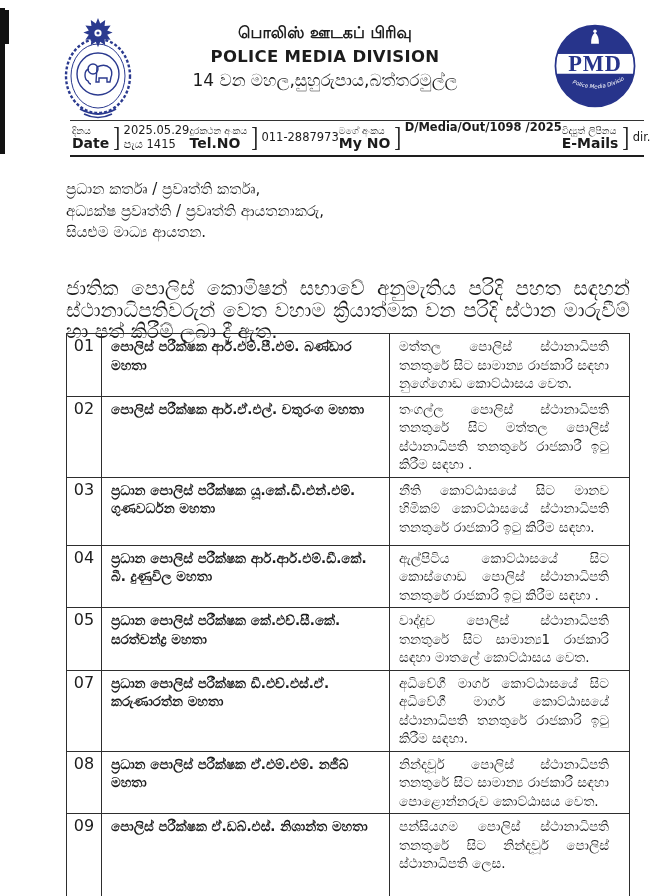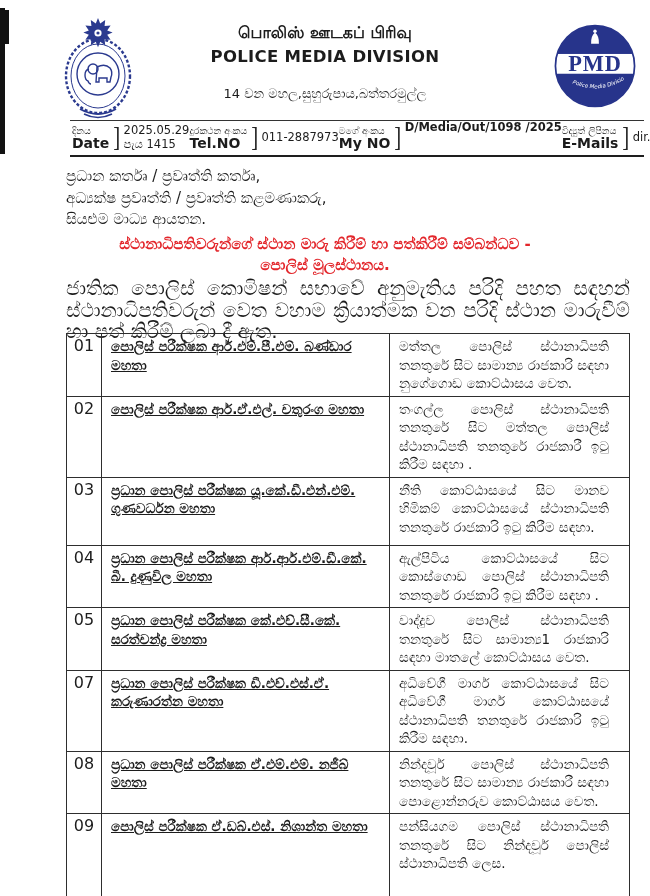--- a/index.html
+++ b/index.html
@@ -13,53 +13,53 @@
   .scan-blob  { position:absolute; left:0; top:10px; width:9px; height:34px; background:#121212; }
 
   
   .header { position:absolute; top:10px; left:0; width:650px; height:110px; }
   .crest { position:absolute; left:48px; top:2px; }
   .pmd   { position:absolute; right:12px; top:12px; }
   .titles { position:absolute; left:110px; right:110px; top:6px; text-align:center; }
   .title-si { font-size:22px; font-weight:bold; letter-spacing:.4px; }
   .title-ta { font-size:16px; margin-top:7px; font-weight:bold; }
   .title-en { font-size:16.5px; font-weight:bold; margin-top:3px; letter-spacing:.3px; }
-  .title-addr { font-size:13px; margin-top:20px; }
+  .title-addr { font-size:17px; margin-top:4px; }
 
   
   .info-bar {
     position:absolute; top:120px; left:70px; right:6px; height:26px;
     border-top:1.5px solid #333; border-bottom:2.5px solid #1e1e1e;
     display:flex; justify-content:space-between; align-items:center; padding:3px 2px 5px 2px;
   }
   .field { display:flex; align-items:center; }
   .flabels { font-size:9.5px; line-height:12px; white-space:nowrap; }
   .flabel-en { font-weight:bold; font-size:14px; }
   .bracket { font-size:28px; font-weight:300; line-height:26px; margin:0 2px 0 3px;
              font-family:"Liberation Serif",serif; transform:scaleX(.75); color:#222; }
   .fvalue { font-size:11.5px; line-height:14px; white-space:nowrap; }
   .fvalue.raised { align-self:flex-start; transform:translateY(-4px);font-weight:bold; }
 
   
-  .addressee { position:absolute; top:166px; left:66px; font-size:15px; line-height:21.5px; }
+  .addressee { position:absolute; top:179px; left:66px; font-size:15px; line-height:21.5px; }
 
   
   .subject { position:absolute; top:234px; left:0; right:0; text-align:center;
              color:#e3262b; font-weight:bold; font-size:15px; line-height:21px; }
 
   
   .body-para { position:absolute; top:278px; left:66px; right:20px;
                font-size:20px; line-height:21.5px; text-align:justify; }
 
   
   .transfer-table { position:absolute; top:333px; left:66px; width:564px;
                     border-collapse:collapse; font-size:13.5px; line-height:18.5px; }
   .transfer-table td { border:1px solid #2e2e2e; vertical-align:top; padding:3px 6px; }
   td.no   { width:30px; text-align:center; padding:3px 2px; font-size:16px; }
-  td.name { width:272px; font-weight:bold; padding-left:9px; padding-right:6px;text-decoration:underline; }
+  td.name { width:272px; font-weight:bold; padding-left:9px; padding-right:6px; }
   td.desc { text-align:justify; padding-left:9px; padding-right:20px; }
 </style>
 </head>
 <body>
 
 <div class="page">
 
   <div class="scan-strip"></div>
   <div class="scan-blob"></div>
 
@@ -148,28 +148,24 @@
         <div>විද්‍යුත් ලිපිනය</div>
         <div class="flabel-en">E-Mails</div>
       </div>
       <span class="bracket">]</span>
       <div class="fvalue">dir.media@police.gov.lk</div>
     </div>
   </div>
 
   <div class="addressee">
     <div>ප්‍රධාන කර්තෘ / ප්‍රවෘත්ති කර්තෘ,</div>
-    <div>අධ්‍යක්ෂ ප්‍රවෘත්ති / ප්‍රවෘත්ති කළමණාකරු,</div>
+    <div>අධ්‍යක්ෂ ප්‍රවෘත්ති / ප්‍රවෘත්ති ආයතනාකරු,</div>
     <div>සියළුම මාධ්‍ය ආයතන.</div>
   </div>
 
-  <div class="subject">
-    <div>ස්ථානාධිපතිවරුන්ගේ ස්ථාන මාරු කිරීම් හා පත්කිරීම් සම්බන්ධව -</div>
-    <div>පොලිස් මූලස්ථානය.</div>
-  </div>
 
   <div class="body-para">ජාතික පොලිස් කොමිෂන් සභාවේ අනුමැතිය පරිදි පහත සඳහන් ස්ථානාධිපතිවරුන් වෙත වහාම ක්‍රියාත්මක වන පරිදි ස්ථාන මාරුවීම් හා පත් කිරීම් ලබා දී ඇත.</div>
 
   <table class="transfer-table">
     <tbody>
       <tr style="height:50px">
         <td class="no">01</td>
         <td class="name">පොලිස් පරීක්ෂක ආර්.එම්.පී.එම්. බණ්ඩාර මහතා</td>
         <td class="desc">මත්තල පොලිස් ස්ථානාධිපති තනතුරේ සිට සාමාන්‍ය රාජකාරි සඳහා නුගේගොඩ කොට්ඨාසය වෙත.</td>
       </tr>

